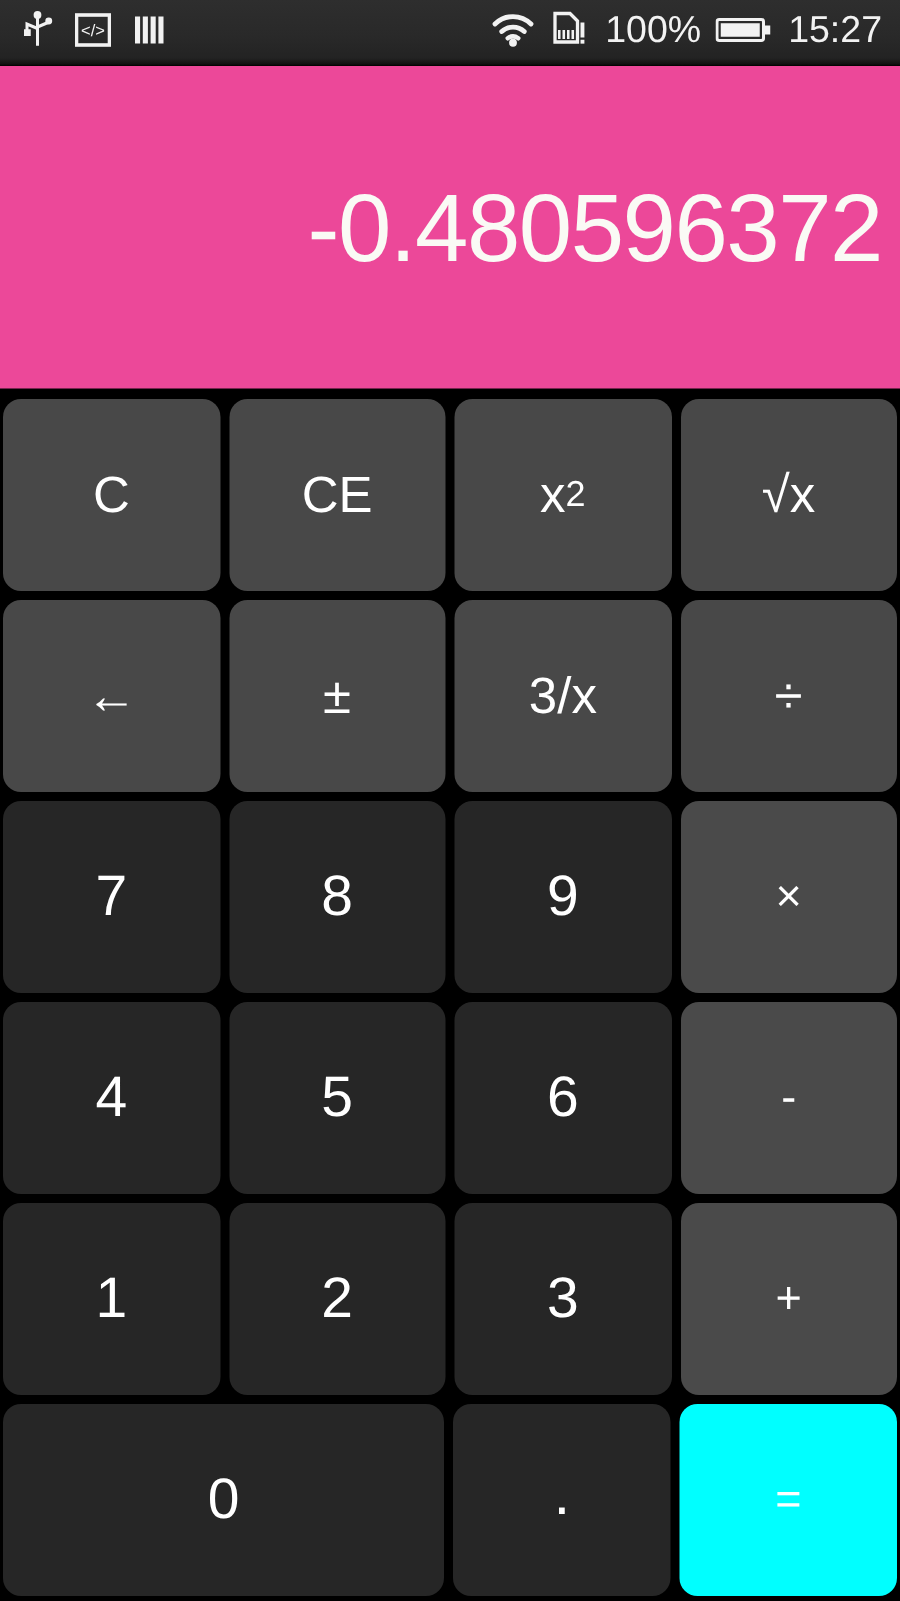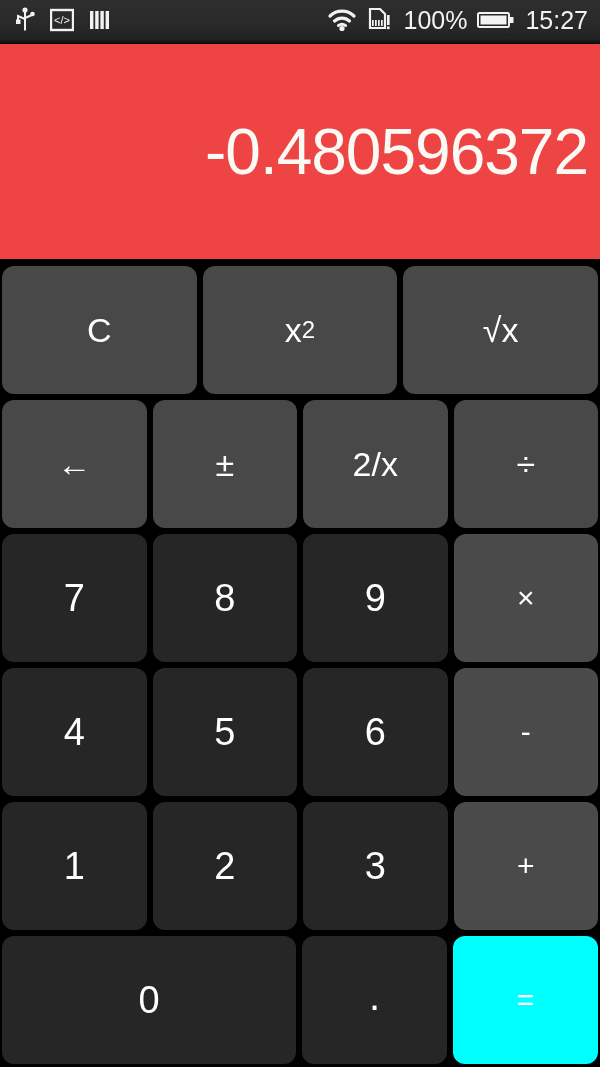--- a/index.html
+++ b/index.html
@@ -19,21 +19,21 @@
   }
   .sb-left{ display:flex; align-items:center; gap:14px; }
   .sb-right{ margin-left:auto; display:flex; align-items:center; gap:10px; }
   .sb-icon{ display:flex; align-items:center; justify-content:center; }
   .sb-text{ color:#f2f2f2; font-size:25px; letter-spacing:0px; line-height:1; }
   .sb-time{ color:#f2f2f2; font-size:25px; line-height:1; margin-left:0; }
 
   
   .display{
     position:absolute; top:44px; left:0; width:600px; height:215px;
-    background:#ef4444; display:flex; align-items:center; justify-content:flex-end;
+    background:#ec4899; display:flex; align-items:center; justify-content:flex-end;
     padding-right:12px;
   }
   .display-value{
     color:#fafaf5; font-size:64px; font-weight:300; line-height:1;
     letter-spacing:-1px; white-space:nowrap;
   }
 
   
   .keypad{
     position:absolute; top:266px; left:0; width:600px; height:801px;
@@ -129,30 +129,31 @@
     </div>
   </div>
 
   <div class="display">
     <span class="display-value">-0.480596372</span>
   </div>
 
   <div class="keypad" id="keypad">
       <div class="krow">
         <div class="key func">C</div>
+        <div class="key func">CE</div>
         <div class="key func">
           <span>x</span>
           <span class="sup">2</span>
         </div>
         <div class="key func">√x</div>
       </div>
       <div class="krow">
         <div class="key func">←</div>
         <div class="key func">±</div>
-        <div class="key func">2/x</div>
+        <div class="key func">3/x</div>
         <div class="key func">÷</div>
       </div>
       <div class="krow">
         <div class="key num">7</div>
         <div class="key num">8</div>
         <div class="key num">9</div>
         <div class="key op small-sym">×</div>
       </div>
       <div class="krow">
         <div class="key num">4</div>

